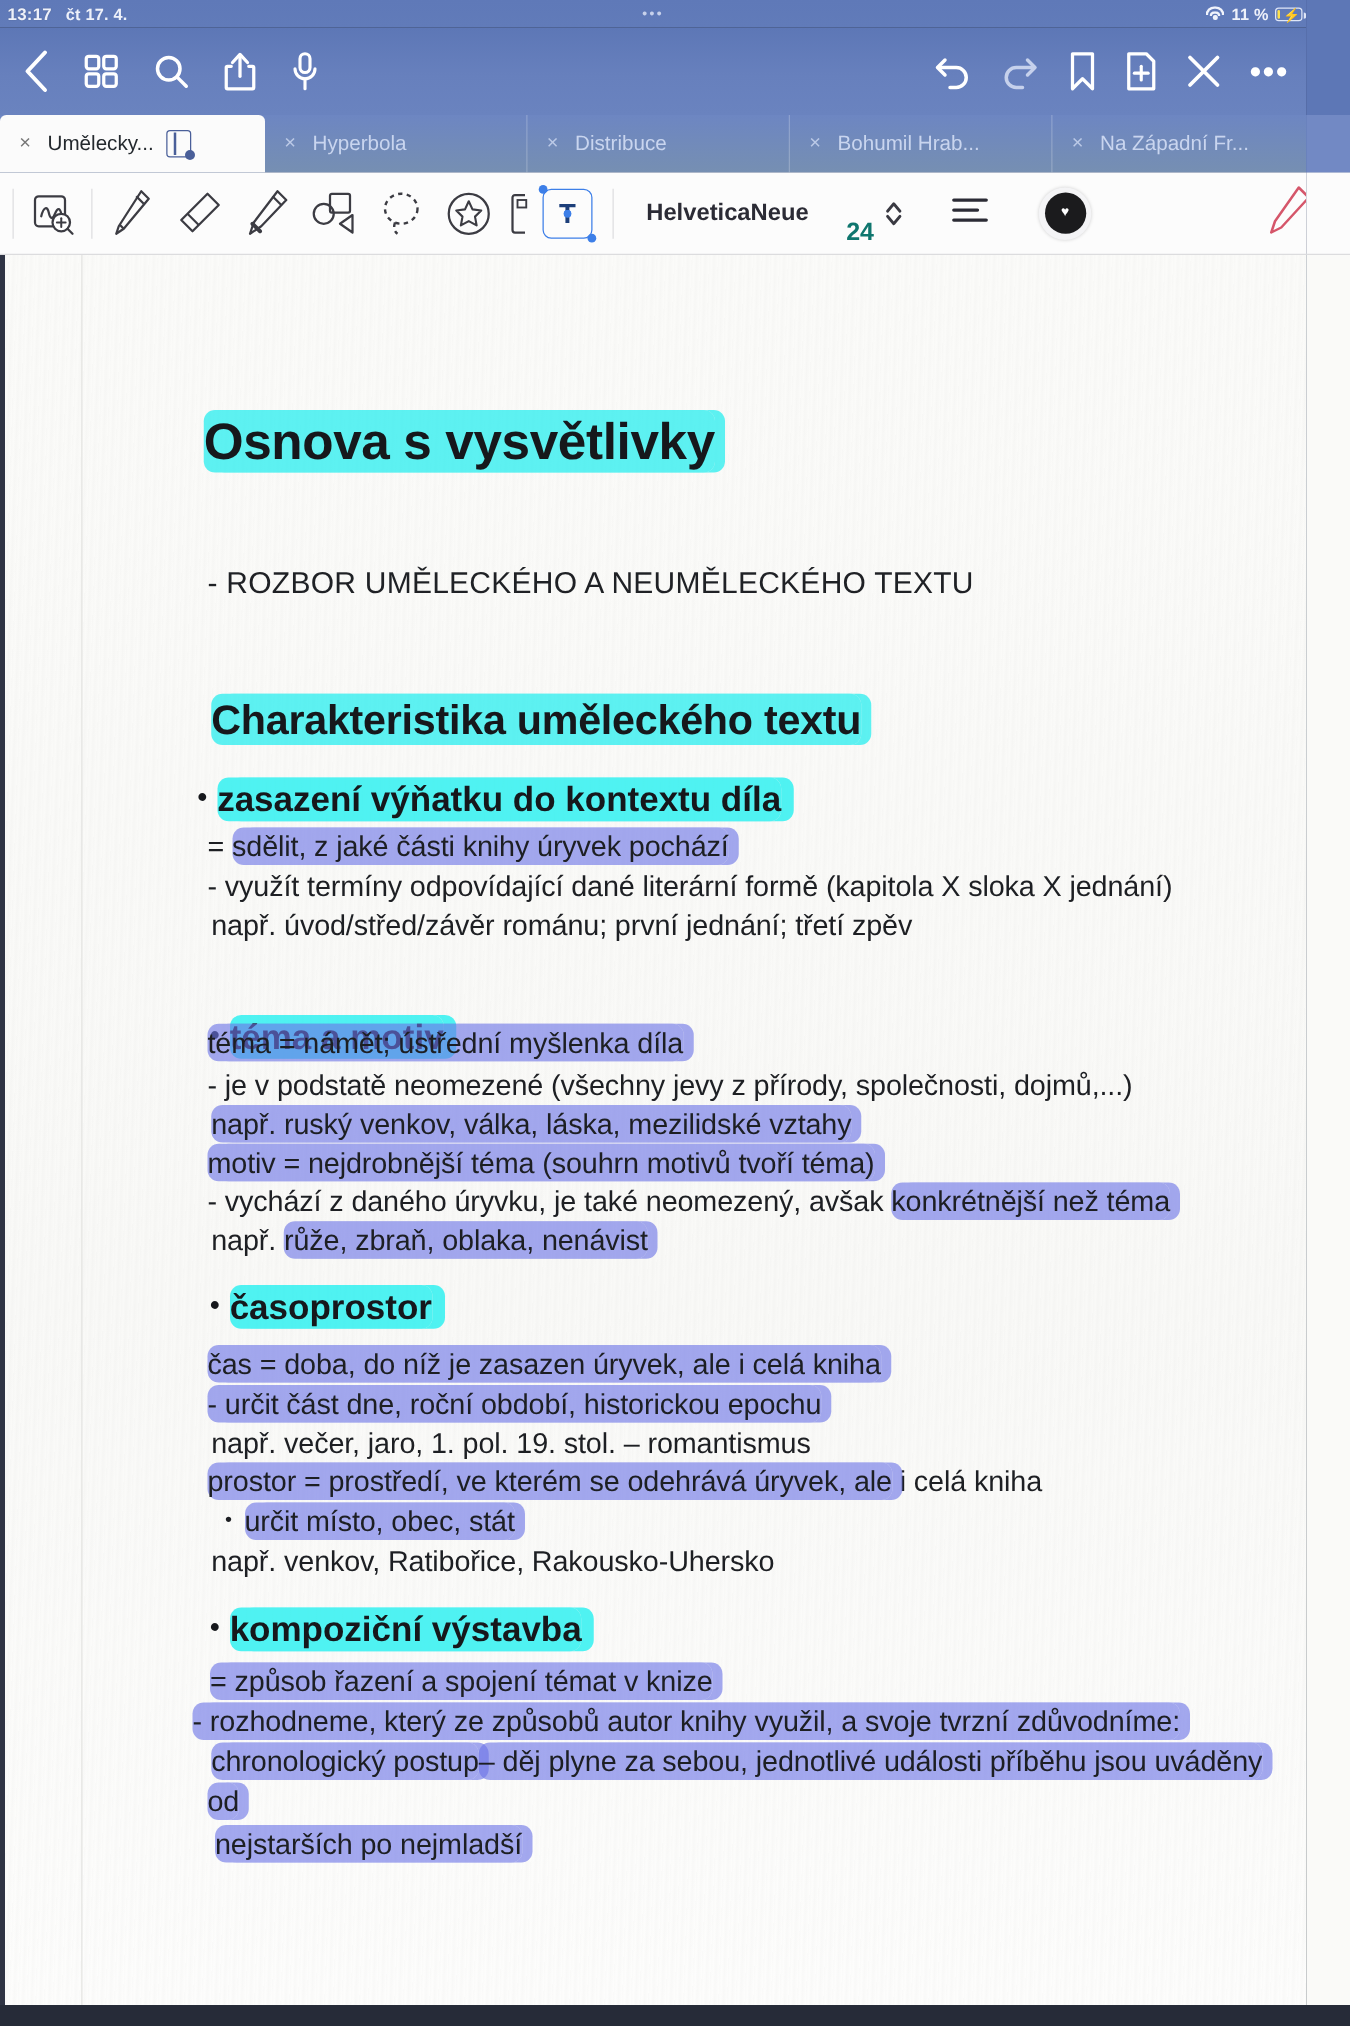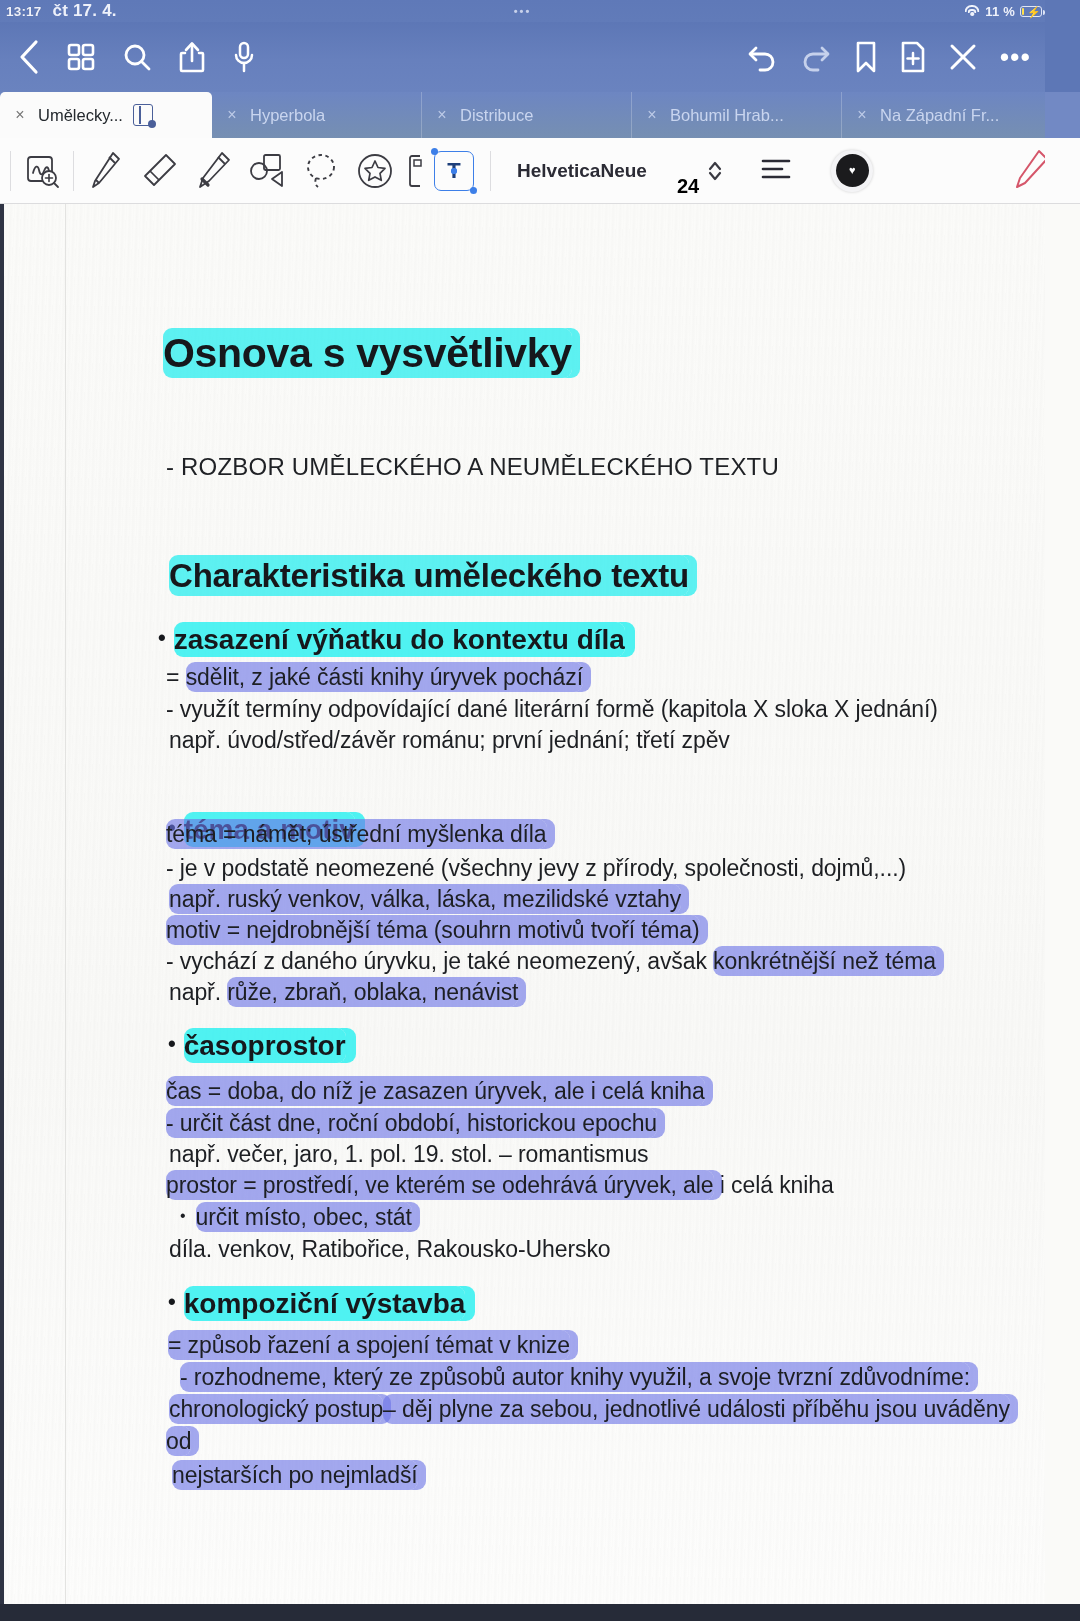--- a/index.html
+++ b/index.html
@@ -15,21 +15,21 @@
   .statusbar {
     position: absolute; top: 0; left: 0; width: 1045px; height: 22px;
     background: linear-gradient(180deg,#5f79b8 0%, #617bb9 100%);
     display: flex; align-items: center;
     color: #eef1fa;
     font-size: 13px; font-weight: bold;
     letter-spacing: .2px;
   }
   .sb-left { display: flex; align-items: baseline; gap: 11px; padding-left: 6px; }
   .sb-time { font-size: 13.5px; font-weight: bold; text-shadow: 0 0 1px rgba(0,0,0,.25); }
-  .sb-date { font-size: 17px; font-weight: bold; }
+  .sb-date { font-size: 13px; font-weight: bold; }
   .sb-center { position: absolute; left: 0; right: 0; display: flex; justify-content: center; }
   .sb-dots { letter-spacing: 2px; font-size: 11px; color: #cdd6ee; opacity: .95; }
   .sb-right {
     position: absolute; right: 3px; top: 0; height: 22px;
     display: flex; align-items: center; gap: 5px;
   }
   .wifi-ic { width: 16px; height: 12px; position: relative; }
   .wifi-ic i {
     position: absolute; left: 50%; transform: translateX(-50%);
     border: 2px solid #f0f3fb; border-bottom: none;
@@ -141,21 +141,21 @@
     position: absolute; width: 7px; height: 7px; background: #3d7fe8; border-radius: 50%;
   }
   .handle.tl { left: -3px; top: -3px; }
   .handle.br { right: -3px; bottom: -3px; }
 
   .font-name {
     font-size: 19px; font-weight: bold; color: #2b2b35;
     margin-left: 22px; margin-right: 30px; white-space: nowrap; cursor: pointer;
   }
   .font-size-box { display: flex; align-items: center; gap: 8px; cursor: pointer; }
-  .font-size-val { font-size: 20px; font-weight: bold; color: #000000; margin-top: 32px; }
+  .font-size-val { font-size: 20px; font-weight: bold; color: #0f766e; margin-top: 32px; }
   .stepper { display: flex; flex-direction: column; gap: 2px; color: #3a3a42; }
   .align-btn { margin-left: 36px; cursor: pointer; }
   .color-swatch {
     margin-left: 38px;
     width: 42px; height: 42px; border-radius: 50%;
     background: #f4f4f6;
     display: flex; align-items: center; justify-content: center;
     box-shadow: 0 0 3px rgba(0,0,0,.18);
     cursor: pointer; flex: none;
   }
@@ -537,30 +537,30 @@
         <div class="ln body" style="left:169px; top:937px;">
           <span>např. večer, jaro, 1. pol. 19. stol. – romantismus</span>
         </div>
         <div class="ln body" style="left:166px; top:968px;">
           <span class="hl hl-blue">prostor = prostředí, ve kterém se odehrává úryvek, ale</span><span> i celá kniha</span>
         </div>
         <div class="ln body" style="left:180px; top:1000px;">
           <span class="sdot">•</span><span class="hl hl-blue">určit místo, obec, stát</span>
         </div>
         <div class="ln body" style="left:169px; top:1032px;">
-          <span>díla. venkov, Ratibořice, Rakousko-Uhersko</span>
+          <span>např. venkov, Ratibořice, Rakousko-Uhersko</span>
         </div>
 
         <div class="ln bul" style="left:168px; top:1084px;">
           <span class="dot">•</span><span class="hl hl-cyan-sm">kompoziční výstavba</span>
         </div>
         <div class="ln body" style="left:168px; top:1128px;">
           <span class="hl hl-blue">= způsob řazení a spojení témat v knize</span>
         </div>
-        <div class="ln body" style="left:180px; top:1160px;">
+        <div class="ln body" style="left:154px; top:1160px;">
           <span class="hl hl-blue">- rozhodneme, který ze způsobů autor knihy využil, a svoje tvrzní zdůvodníme:</span>
         </div>
         <div class="ln body" style="left:169px; top:1192px;">
           <span class="hl hl-blue">chronologický postup</span><span class="hl hl-blue">– děj plyne za sebou, jednotlivé události příběhu jsou uváděny</span>
         </div>
         <div class="ln body" style="left:166px; top:1224px;">
           <span class="hl hl-blue">od</span>
         </div>
         <div class="ln body" style="left:172px; top:1258px;">
           <span class="hl hl-blue">nejstarších po nejmladší</span>

